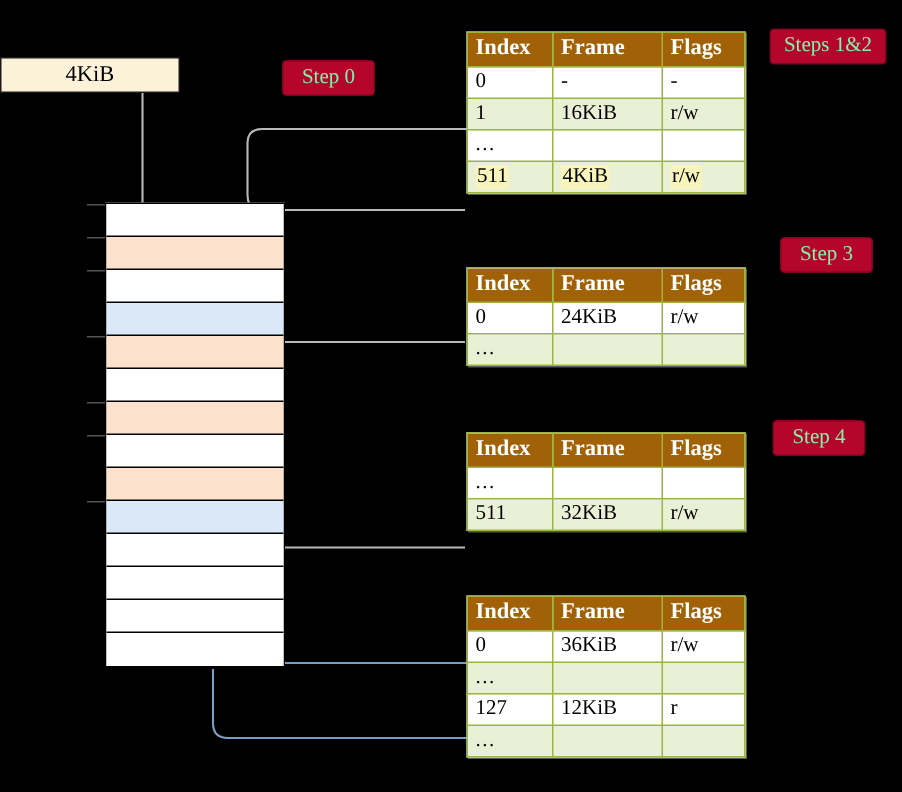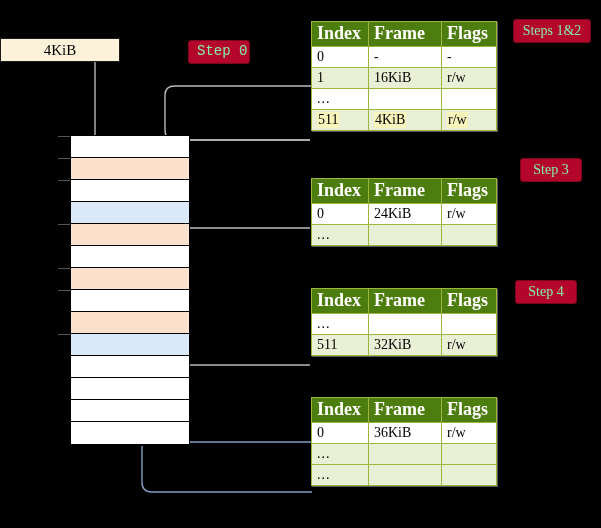--- a/index.html
+++ b/index.html
@@ -87,25 +87,25 @@
     border: 1px solid #9ab63c;
     padding: 1px 5px 2px 5px;
     height: 21px;
     box-sizing: border-box;
     text-align: left;
     vertical-align: middle;
     font-weight: normal;
     white-space: nowrap;
   }
   .ptable th {
-    background: #4d7c0f;
+    background: #a16207;
     color: #ffffff;
     font-weight: bold;
     border-color: #9ab63c;
-    font-size: 18px;
+    font-size: 15px;
     height: 23px;
   }
   .ptable td.c-index { width: 57px; }
   .ptable td.c-frame { width: 73px; }
   .ptable td.c-flags { width: 55px; }
   .ptable th.c-index { width: 57px; }
   .ptable th.c-frame { width: 73px; margin-left: 41px; }
   .ptable th.c-flags { width: 55px; }
   .ptable tr.alt td { background: #eaf0d5; }
   .ptable tr.plain td { background: #ffffff; }
@@ -179,21 +179,21 @@
       <div class="mrow orange"></div>
       <div class="mrow"></div>
       <div class="mrow orange"></div>
       <div class="mrow blue"></div>
       <div class="mrow"></div>
       <div class="mrow"></div>
       <div class="mrow"></div>
       <div class="mrow"></div>
     </div>
 
-  <div class="step-pill" style="left:188px; top:40px;  width:62px;font-family:Liberation Mono, monospace;">
+  <div class="step-pill" style="left:188px; top:40px;  width:62px;">
     <span>Step 0</span>
   </div>
   <div class="step-pill" style="left:513px; top:19px;  width:78px;">
     <span>Steps 1&amp;2</span>
   </div>
   <div class="step-pill" style="left:520px; top:158px; width:62px;">
     <span>Step 3</span>
   </div>
   <div class="step-pill" style="left:515px; top:280px; width:62px;">
     <span>Step 4</span>
@@ -284,20 +284,25 @@
         <tr class="plain">
           <td class="c-index">0</td>
           <td class="c-frame">36KiB</td>
           <td class="c-flags">r/w</td>
         </tr>
         <tr class="alt">
           <td class="c-index dots">...</td>
           <td class="c-frame"></td>
           <td class="c-flags"></td>
         </tr>
+        <tr class="plain">
+          <td class="c-index">127</td>
+          <td class="c-frame">12KiB</td>
+          <td class="c-flags">r</td>
+        </tr>
         <tr class="alt">
           <td class="c-index dots">...</td>
           <td class="c-frame"></td>
           <td class="c-flags"></td>
         </tr>
       </tbody>
     </table>
 
 </div>
 

